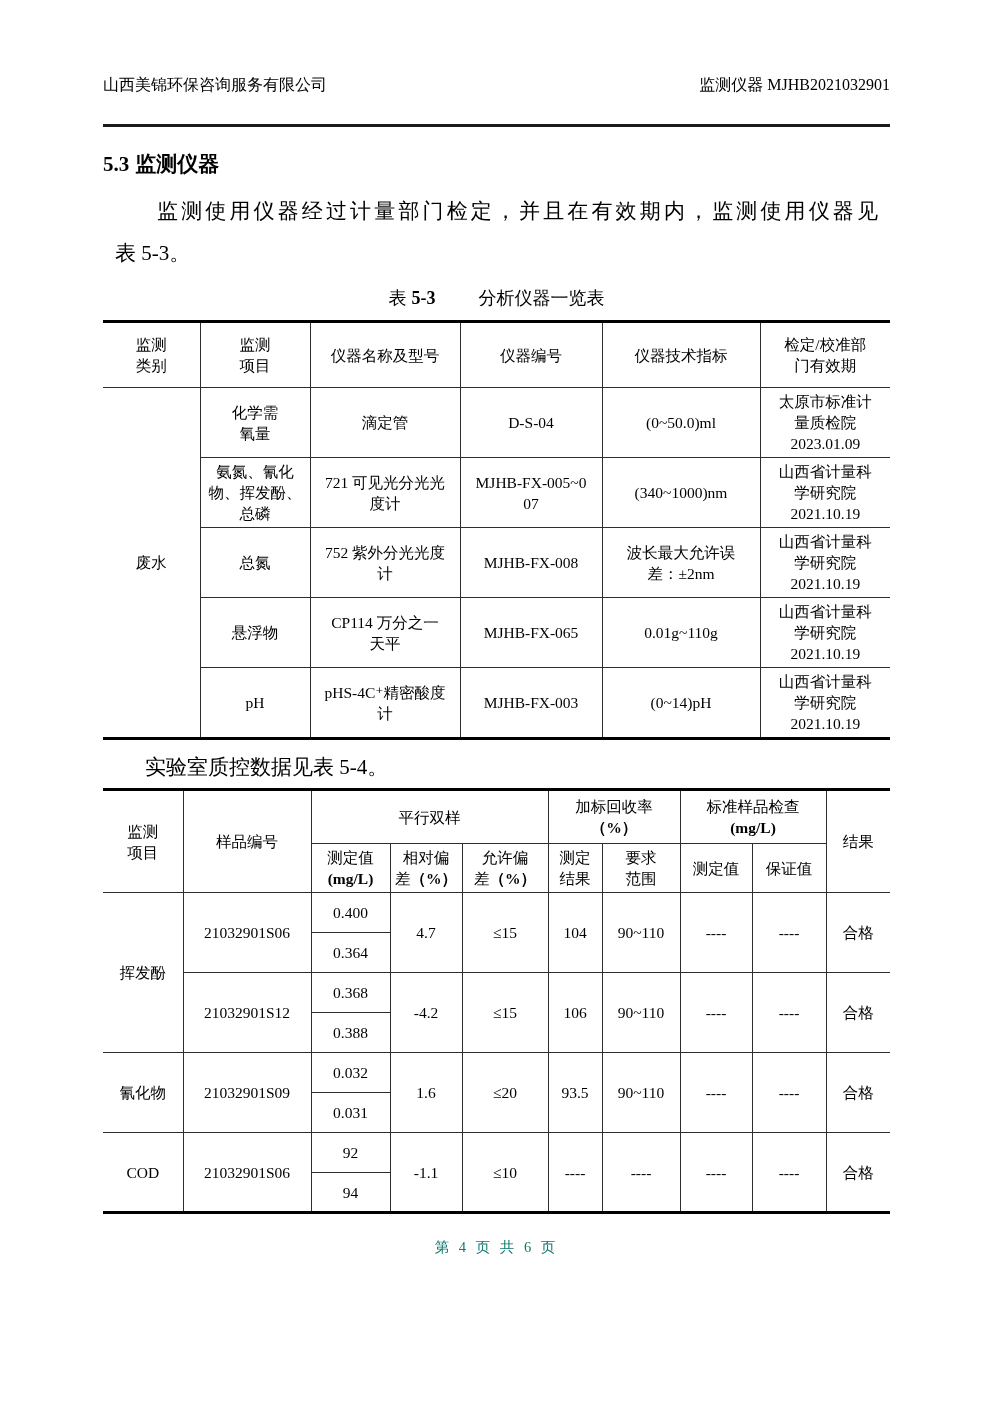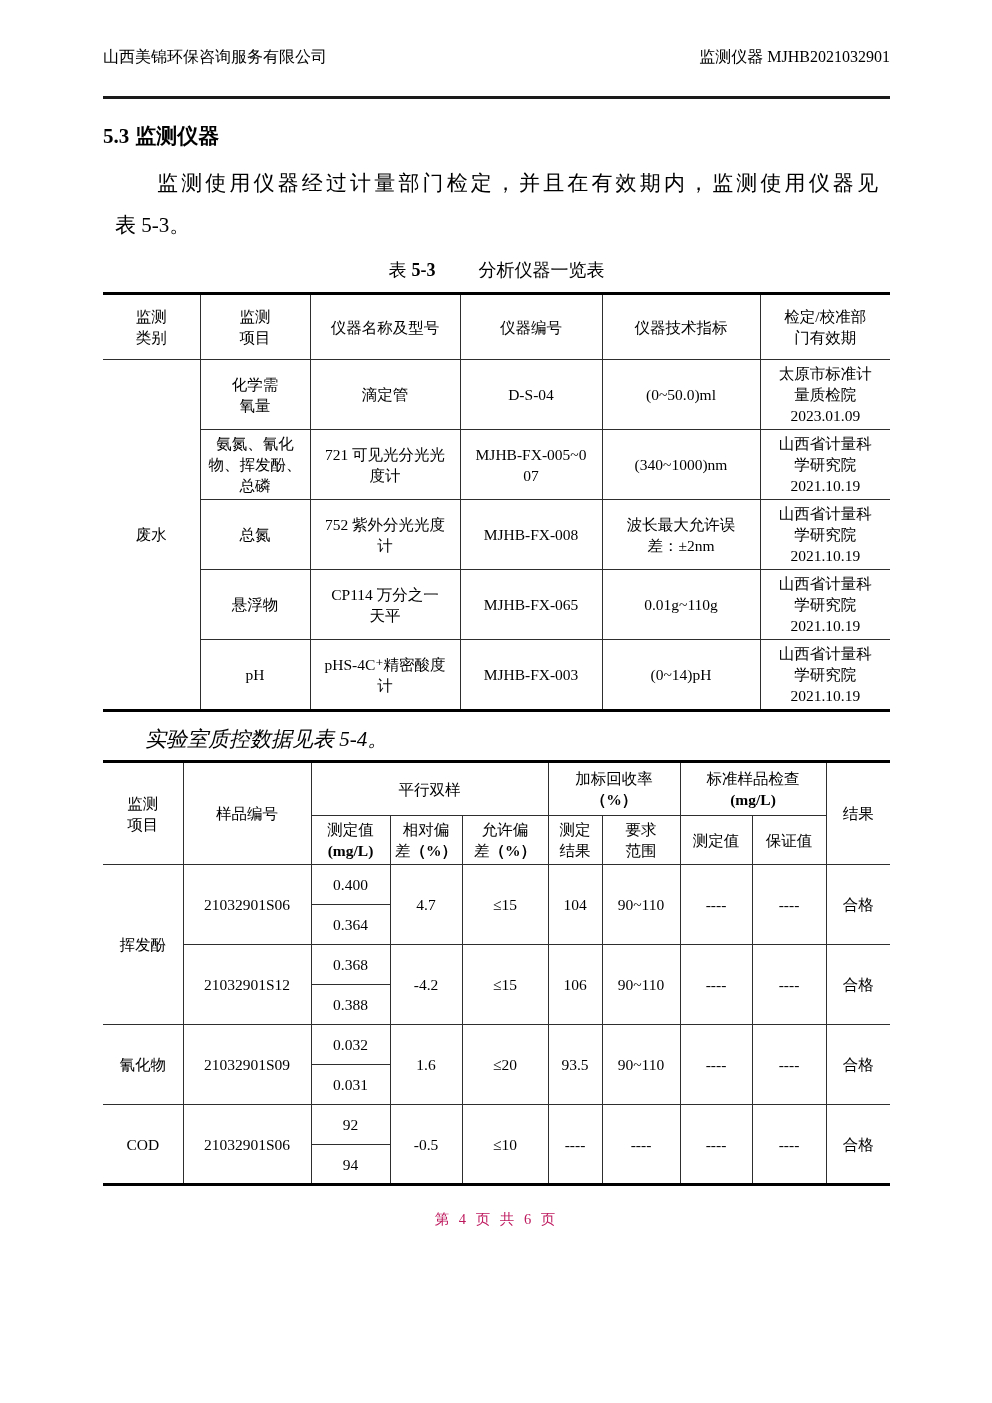--- a/index.html
+++ b/index.html
@@ -4,33 +4,33 @@
 <style>
   html,body{margin:0;padding:0;background:#ffffff;}
   .page{
     width:992px;height:1403px;background:#ffffff;color:#000;
     box-sizing:border-box;padding:0 102px 0 103px;position:relative;
     font-family:"Liberation Serif","DejaVu Serif",serif;
   }
   
   .doc-header{
     display:flex;justify-content:space-between;align-items:flex-end;
-    padding-top:48px;padding-bottom:30px;border-bottom:3px solid #1a1a1a;
+    padding-top:76px;padding-bottom:30px;border-bottom:3px solid #1a1a1a;
     font-size:16px;line-height:18px;
   }
   
   .sec-heading{
     margin:24px 0 0 0;font-size:21px;font-weight:bold;line-height:27px;
   }
   .sec-heading .sec-num{margin-right:6px;}
   
   .para{margin:12px;font-size:21px;line-height:42px;}
   .para .ln1{display:block;text-indent:2em;text-align:justify;text-align-last:justify;}
   .para .ln2{display:block;}
-  .para-single{margin:6px 0 0 0;font-size:21px;line-height:42px;text-indent:2em;font-style:italic;}
+  .para-single{margin:6px 0 0 0;font-size:21px;line-height:42px;text-indent:2em;}
   
   .caption{
     text-align:center;font-size:18px;margin:12px 0 10px 0;line-height:24px;
   }
   .caption .cap-num{font-weight:bold;margin-left:5px;}
   .caption .cap-gap{display:inline-block;width:2.4em;}
   
   table{border-collapse:collapse;width:787px;table-layout:fixed;
         border-top:3px solid #000;border-bottom:3px solid #000;}
   th,td{
@@ -39,21 +39,21 @@
     white-space:pre-line;padding:3px 2px;overflow:hidden;
   }
   tr > *:first-child{border-left:none;}
   tr > *:last-child{border-right:none;}
   .h66{height:66px}.r65{height:64px}.r70{height:69px}
   .hA{height:54px}.hB{height:44px}.r40{height:40px}
   .blk{display:block;}
   b.pb{font-weight:bold;}
   
   .page-footer{
-    margin-top:24px;text-align:center;font-size:14.5px;color:#be185d;
+    margin-top:24px;text-align:center;font-size:14.5px;color:#0f766e;
     letter-spacing:3px;
   }
 </style>
 </head>
 <body>
 
 <div class="page">
 
   <div class="doc-header">
     <span>山西美锦环保咨询服务有限公司</span>
@@ -233,21 +233,21 @@
       <td rowspan="2">合格</td>
     </tr>
     <tr class="r40">
       <td>0.031</td>
     </tr>
 
     <tr class="r40">
       <td rowspan="2">COD</td>
       <td rowspan="2">21032901S06</td>
       <td>92</td>
-      <td rowspan="2">-0.5</td>
+      <td rowspan="2">-1.1</td>
       <td rowspan="2">≤10</td>
       <td rowspan="2">----</td>
       <td rowspan="2">----</td>
       <td rowspan="2">----</td>
       <td rowspan="2">----</td>
       <td rowspan="2">合格</td>
     </tr>
     <tr class="r40">
       <td>94</td>
     </tr>

